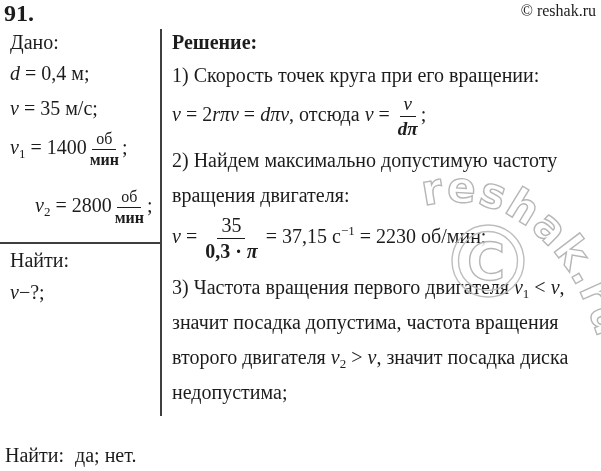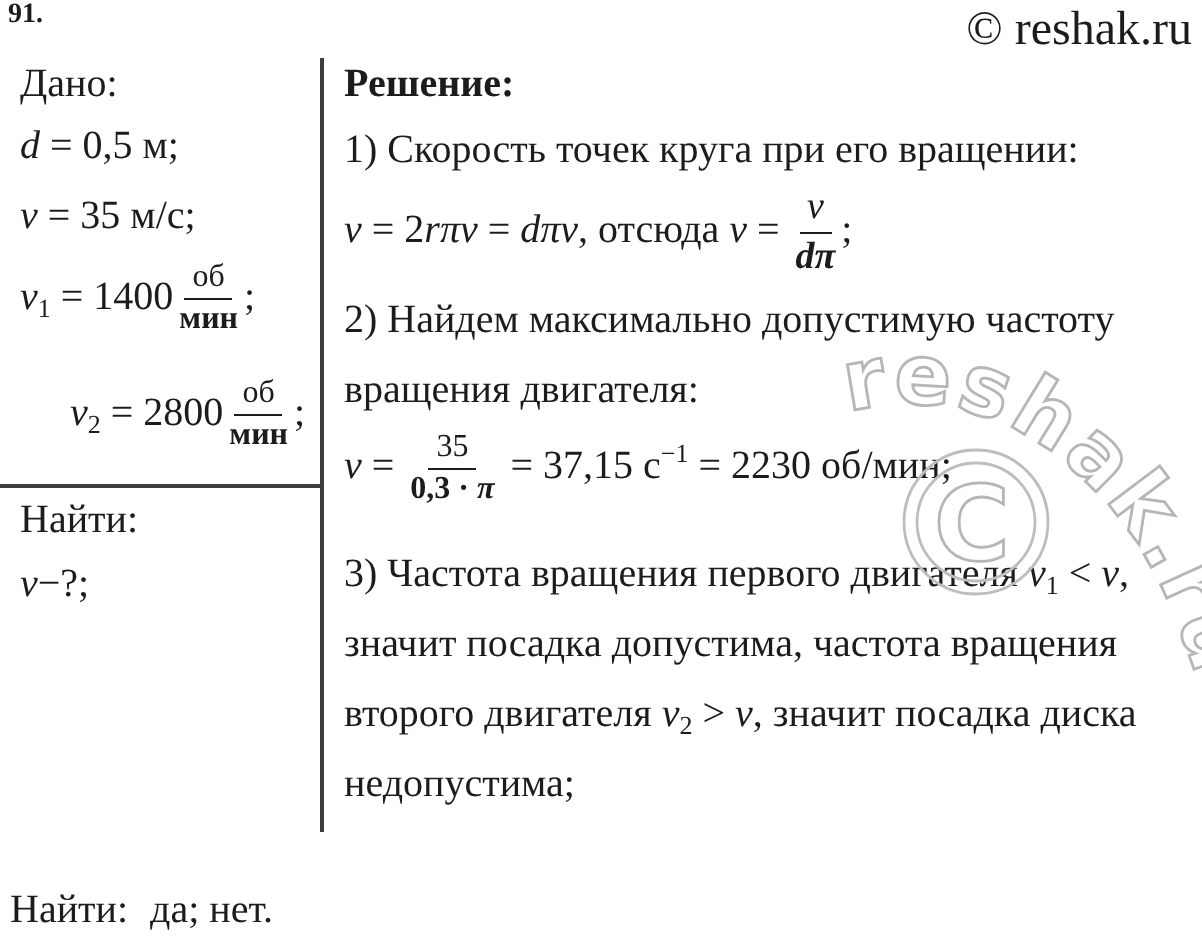--- a/index.html
+++ b/index.html
@@ -11,44 +11,44 @@
   .line{position:absolute;font-size:20px;line-height:26px;white-space:nowrap;}
   .it{font-style:italic;}
   .sb{font-size:13px;vertical-align:-4px;}
   .sp{font-size:13px;vertical-align:8px;}
   .frac{display:inline-flex;flex-direction:column;align-items:center;
         vertical-align:middle;margin:0 3px;text-align:center;}
   .frac .num{display:block;padding:0 4px 1px;border-bottom:1.6px solid #1c1c1c;line-height:1.15;}
   .frac .den{display:block;padding-top:1px;line-height:1.15;font-weight:bold;}
   .frac-18 .num,.frac-18 .den{font-size:16px;}
   .frac-19 .num,.frac-19 .den{font-size:19px;}
-  .frac-20 .num,.frac-20 .den{font-size:16px;}
+  .frac-20 .num,.frac-20 .den{font-size:20px;}
   .vline{position:absolute;left:160px;top:29px;width:1.6px;height:387px;background:#3e3e3e;}
   .hline{position:absolute;left:0;top:242px;width:161px;height:1.7px;background:#3e3e3e;}
-  #problem-number{position:absolute;left:4px;top:0px;font-size:14px;font-weight:bold;}
-  #credit{position:absolute;right:5px;top:2px;font-size:24px;}
+  #problem-number{position:absolute;left:4px;top:0px;font-size:24px;font-weight:bold;}
+  #credit{position:absolute;right:5px;top:2px;font-size:16px;}
   #watermark{position:absolute;left:400px;top:150px;width:201px;height:230px;
              z-index:5;pointer-events:none;}
   #watermark text{
     font-family:"DejaVu Sans","Liberation Sans",sans-serif;font-weight:bold;
     fill:#ffffff;fill-opacity:0.78;stroke:#b6b6b6;stroke-width:1.4px;letter-spacing:2px;
   }
 </style>
 </head>
 <body>
 
 <div id="problem-number">91.</div>
 <div id="credit">© reshak.ru</div>
 
 <div class="vline"></div>
 <div class="hline"></div>
 
 <div class="line" style="left:10px;top:29px;text-align:center;">Дано:</div>
 
-<div class="line" style="left:10px;top:60px;"><span class="it">d</span><span> = 0,5 м;</span></div>
+<div class="line" style="left:10px;top:60px;"><span class="it">d</span><span> = 0,4 м;</span></div>
 
 <div class="line" style="left:10px;top:95px;"><span class="it">v</span><span> = 35 м/с;</span></div>
 
 <div class="line" style="left:10px;top:130px;"><span class="it">ν</span><span class="sb">1</span><span> = 1400</span><span class="frac frac-18">
       <span class="num">об</span>
       <span class="den">мин</span>
     </span><span>;</span></div>
 
 <div class="line" style="left:10px;top:188px;margin-left:25px;"><span class="it">ν</span><span class="sb">2</span><span> = 2800</span><span class="frac frac-18">
       <span class="num">об</span>

